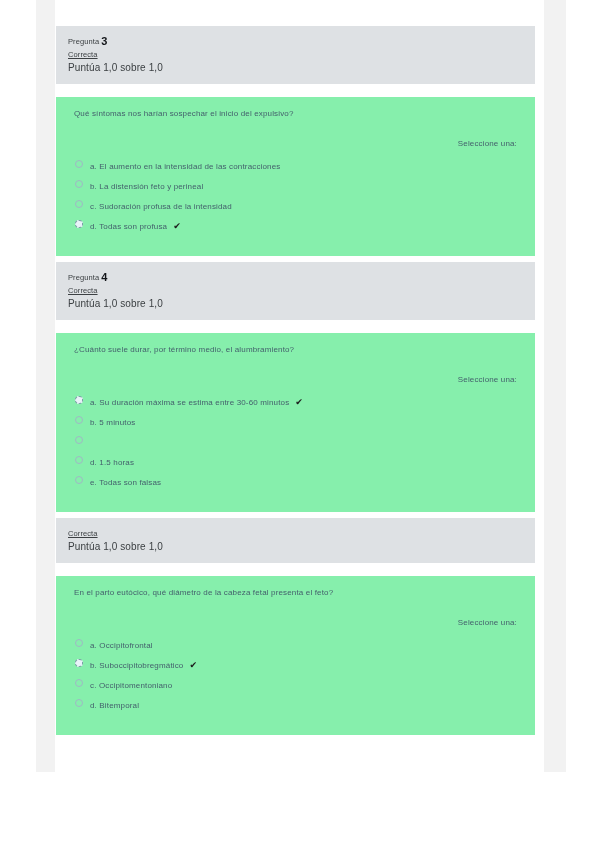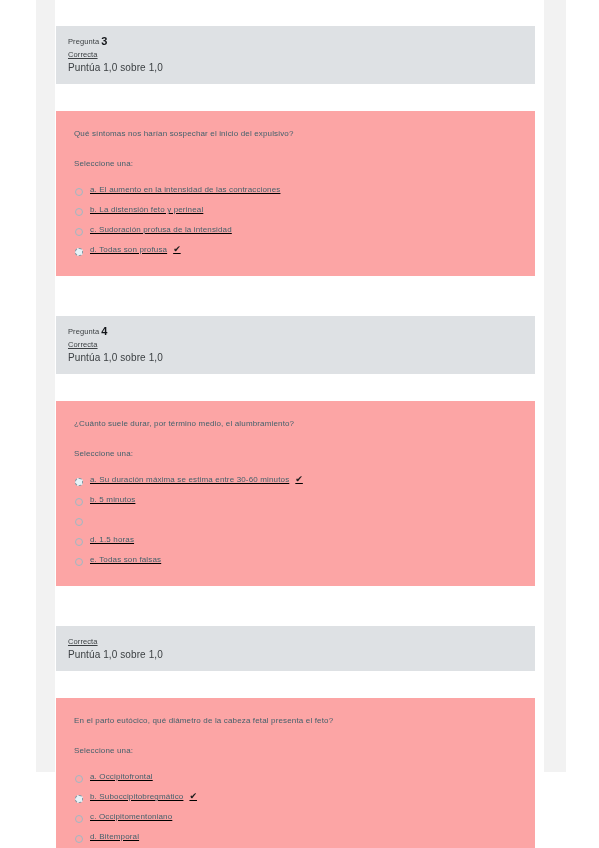--- a/index.html
+++ b/index.html
@@ -36,21 +36,21 @@
     top: 0;
     width: 479px;
   }
 
   
   .q-header {
     background: #dee1e4;
     padding: 9px 12px 10px 12px;
     margin-top: 26px;
   }
-  .q-header.subsequent { margin-top: 40px; }
+  .q-header.subsequent { margin-top: 6px; }
 
   .q-number-line {
     font-size: 7.5px;
     color: #3c4043;
     letter-spacing: 0.1px;
     line-height: 13px;
     white-space: nowrap;
   }
   .q-number-line .num {
     font-size: 11px;
@@ -68,49 +68,49 @@
   }
   .q-grade {
     font-size: 10px;
     color: #3c4043;
     line-height: 13px;
     letter-spacing: 0.1px;
   }
 
   
   .q-body {
-    background: #fca5a5;
-    margin-top: 27px;
-    padding: 16px 18px 18px 18px;
+    background: #86efac;
+    margin-top: 13px;
+    padding: 10px 18px 18px 18px;
   }
 
   .q-text {
     font-size: 8px;
     color: #44616c;
     line-height: 14px;
     letter-spacing: 0.15px;
     margin-bottom: 16px;
   }
 
   .q-prompt {
     font-size: 8px;
     color: #44616c;
     line-height: 14px;
     letter-spacing: 0.15px;
     margin-bottom: 7px;
+    text-align: right;
   }
 
   .answers { list-style: none; }
 
   .answer {
     display: flex;
-    align-items: flex-end;
+    align-items: flex-start;
     min-height: 20px;
     padding: 2px 0;
-    text-decoration: underline;
   }
 
   .radio {
     flex: 0 0 auto;
     width: 8px;
     height: 8px;
     border-radius: 50%;
     border: 1px solid #9fb9c4;
     background: transparent;
     margin-right: 7px;

